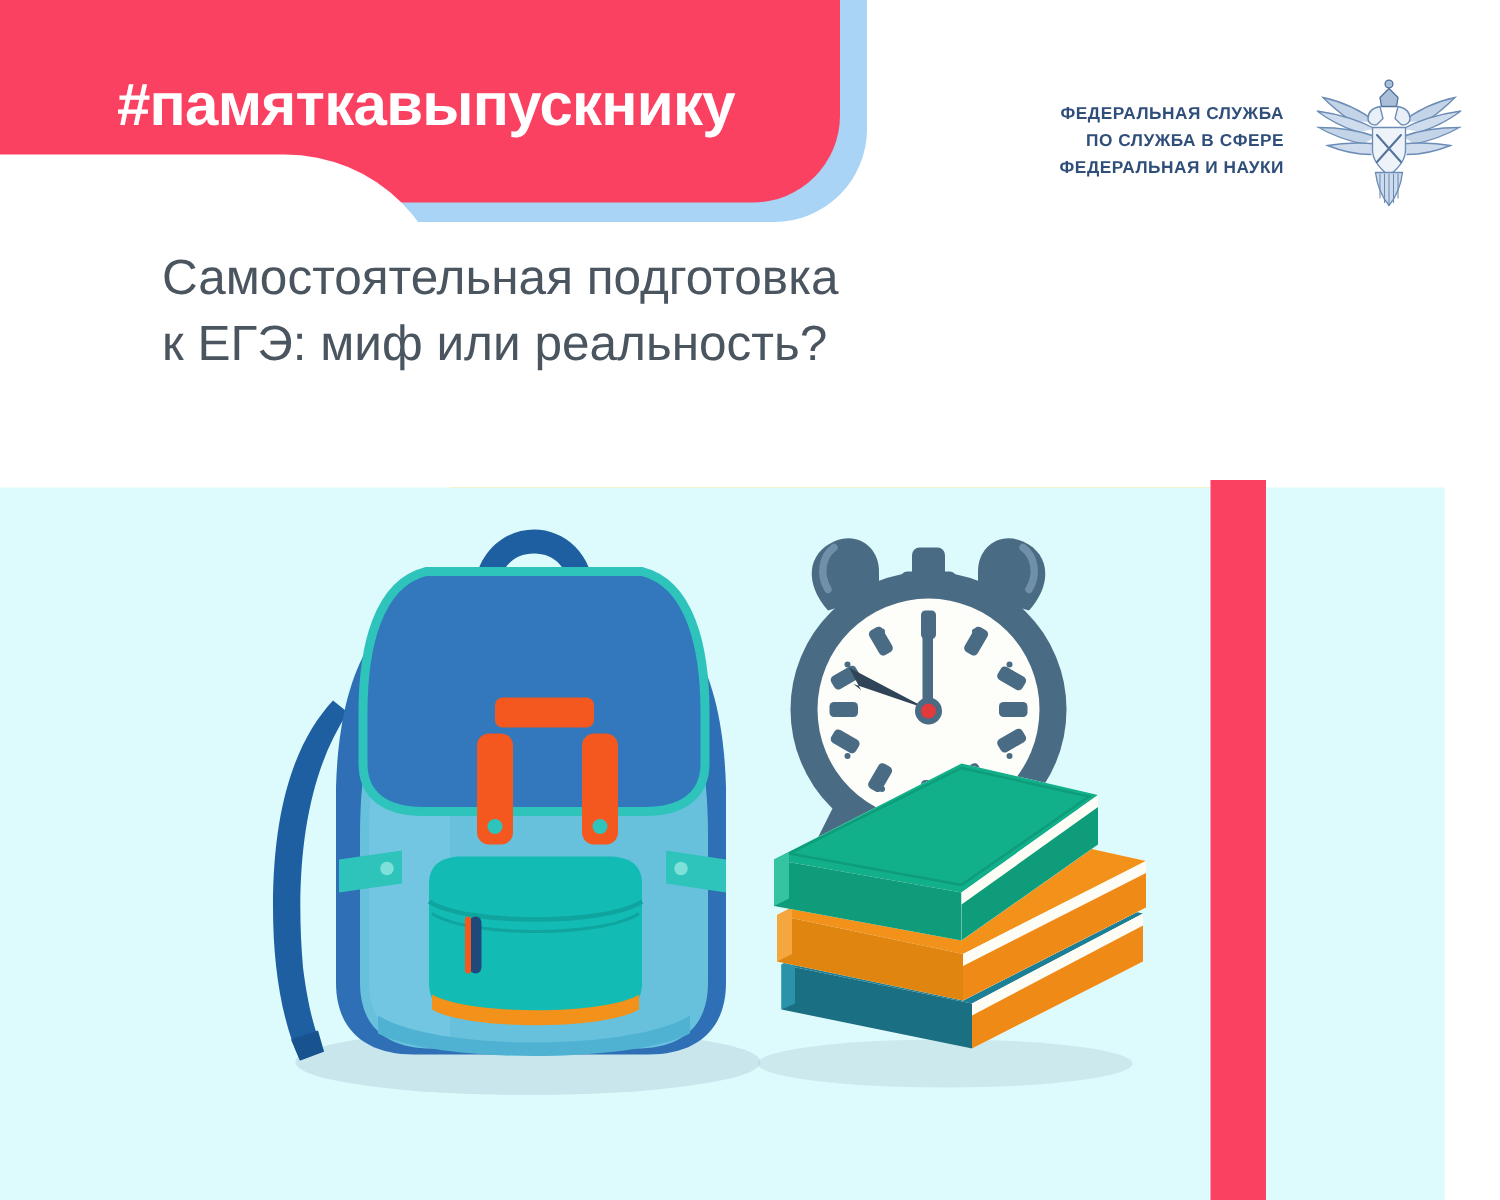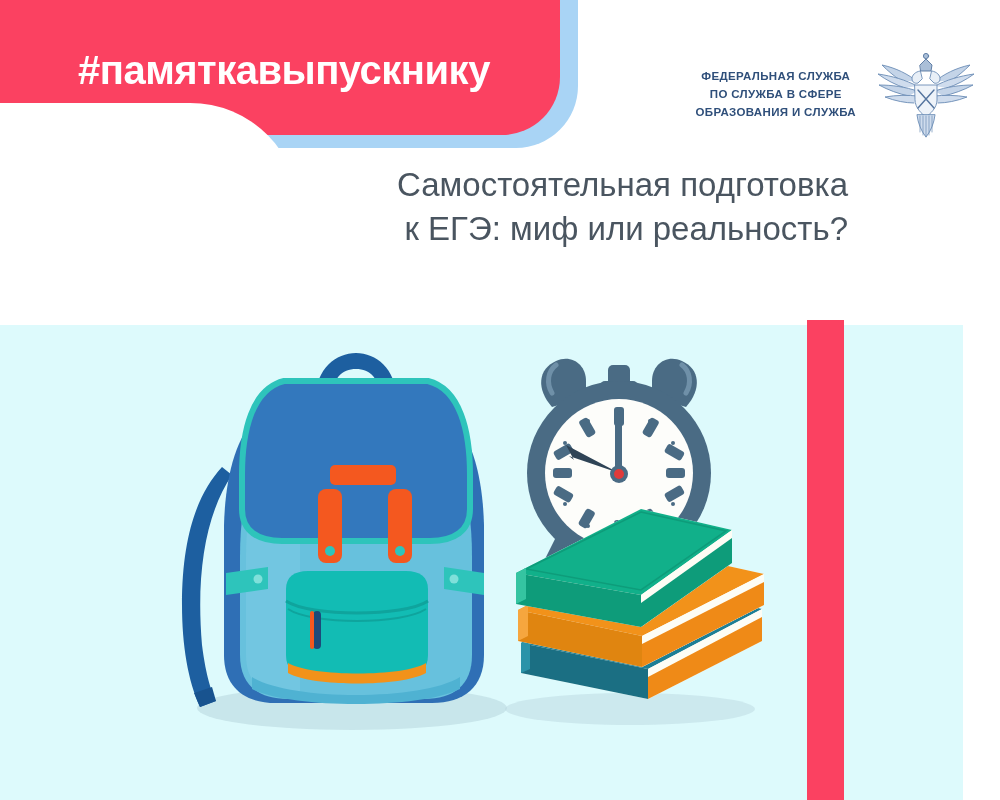--- a/index.html
+++ b/index.html
@@ -41,39 +41,38 @@
   .white-curve {
     position:absolute; left:-60px; top:103px; width:360px; height:240px;
     background:#ffffff;
     border-top-left-radius:0;
     border-top-right-radius:110px;
   }
 
   
   .logo { position:absolute; right:18px; top:52px; display:flex; align-items:center; gap:14px; }
   .logo-text {
-    text-align:center;
+    text-align:right;
     color:#2f4f7a;
     font-size:11.5px;
     font-weight:bold;
     line-height:1.55;
     letter-spacing:0.35px;
     white-space:nowrap;
   }
   .emblem { width:112px; height:86px; flex:0 0 auto; }
 
   
   .title {
     position:absolute; left:108px; top:163px; width:740px;
     color:#4a5560;
     font-size:33px;
     line-height:1.33;
     font-weight:normal;
     white-space:pre-line;
-    text-align:right;
   }
 
   
   .panel {
     position:absolute; left:0; top:325px; width:963px; height:475px;
     background:#ddfafc;
     overflow:hidden;
   }
   .right-bar {
     position:absolute; right:0; top:320px; width:37px; height:480px;
@@ -91,21 +90,21 @@
     <div class="band-shadow"></div>
     <div class="band-pink"></div>
     <div class="hashtag">#памяткавыпускнику</div>
 
     <div class="white-curve"></div>
 
     <div class="logo">
       <div class="logo-text">
         <div>ФЕДЕРАЛЬНАЯ СЛУЖБА</div>
         <div>ПО СЛУЖБА В СФЕРЕ</div>
-        <div>ОБРАЗОВАНИЯ И СЛУЖБА</div>
+        <div>ФЕДЕРАЛЬНАЯ И НАУКИ</div>
       </div>
       <svg class="emblem" viewBox="0 0 112 86">
         <g fill="none" stroke="#6b8cb5" stroke-width="0.9" stroke-linecap="round">
 
           <path d="M48 30 C38 22 26 16 12 13 C18 19 24 24 30 28" fill="#c4d4e8" stroke="#6b8cb5"></path>
           <path d="M47 34 C36 28 22 24 8 22 C16 28 26 33 35 36" fill="#cfdced" stroke="#6b8cb5"></path>
           <path d="M47 39 C36 35 22 33 9 33 C18 38 29 42 39 44" fill="#c4d4e8" stroke="#6b8cb5"></path>
           <path d="M48 44 C38 43 26 43 15 45 C25 49 36 51 44 51" fill="#cfdced" stroke="#6b8cb5"></path>
 
           <path d="M64 30 C74 22 86 16 100 13 C94 19 88 24 82 28" fill="#c4d4e8" stroke="#6b8cb5"></path>

